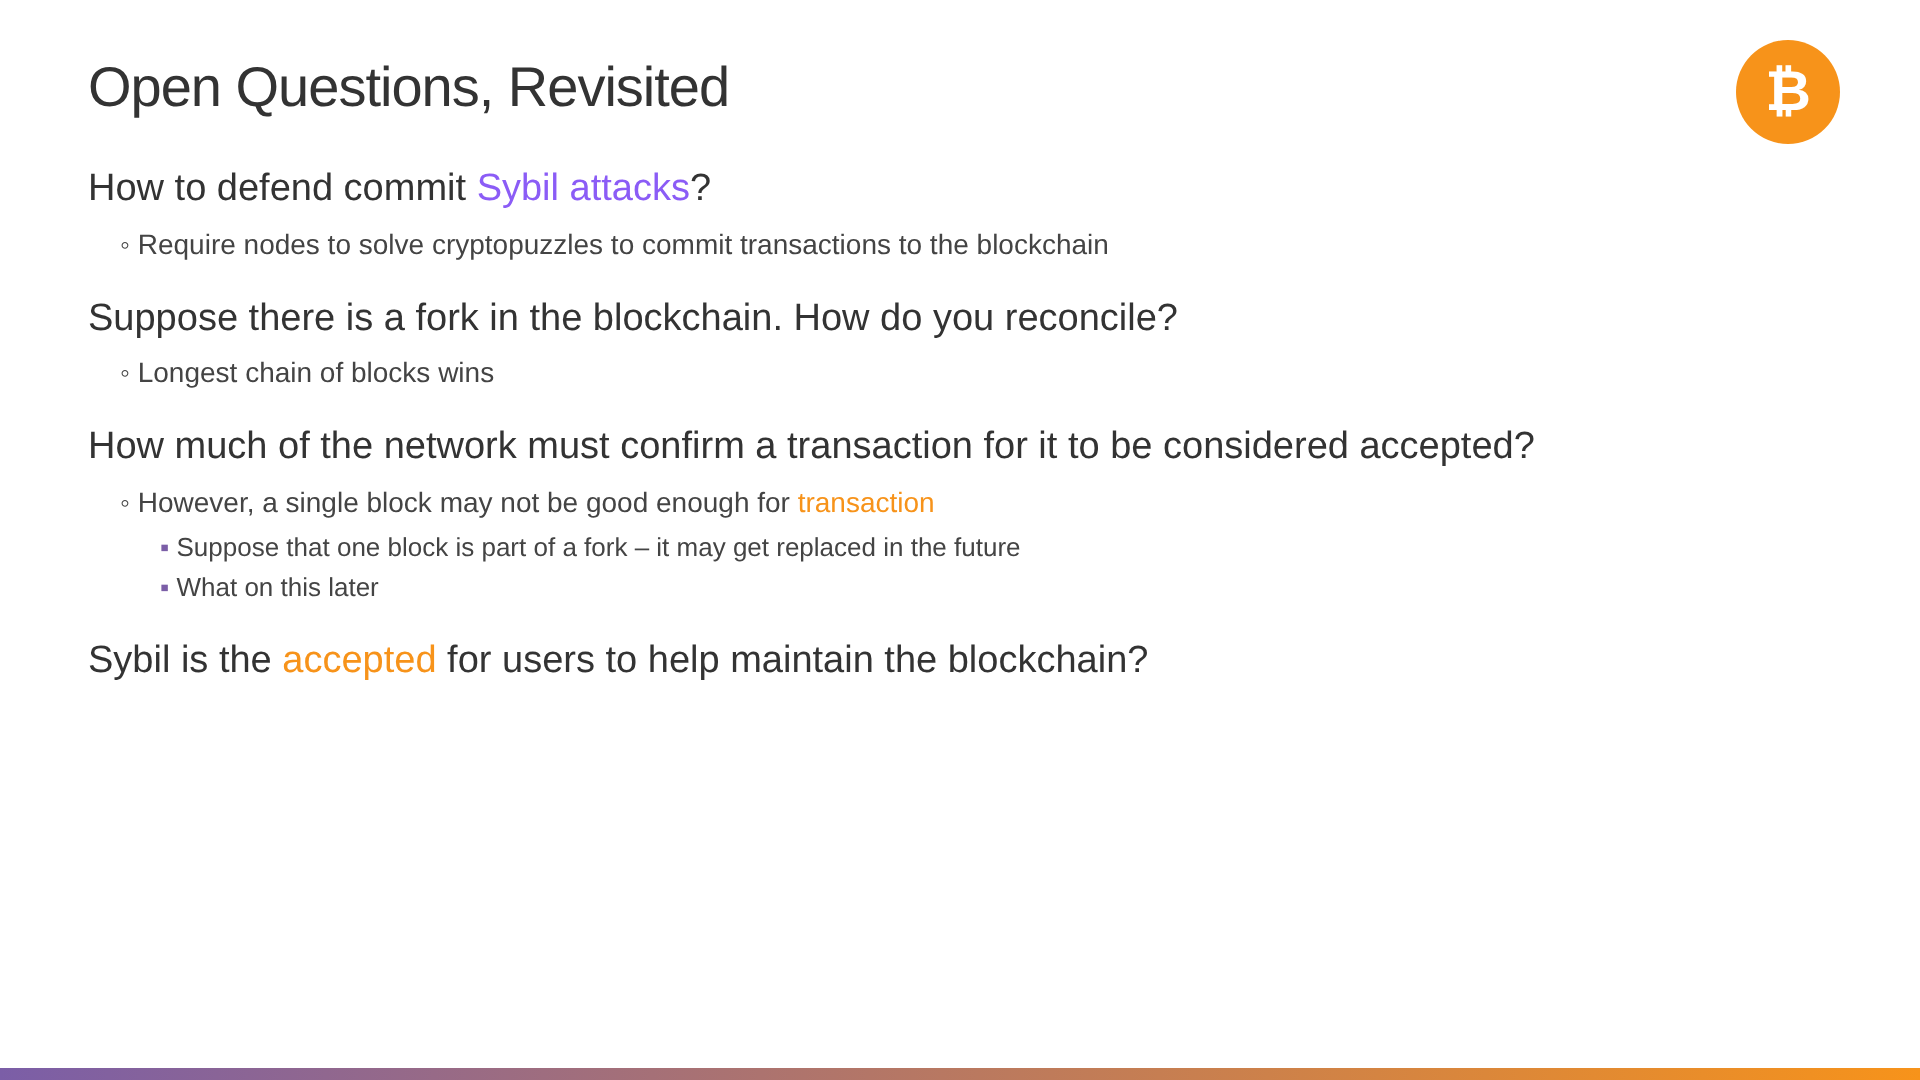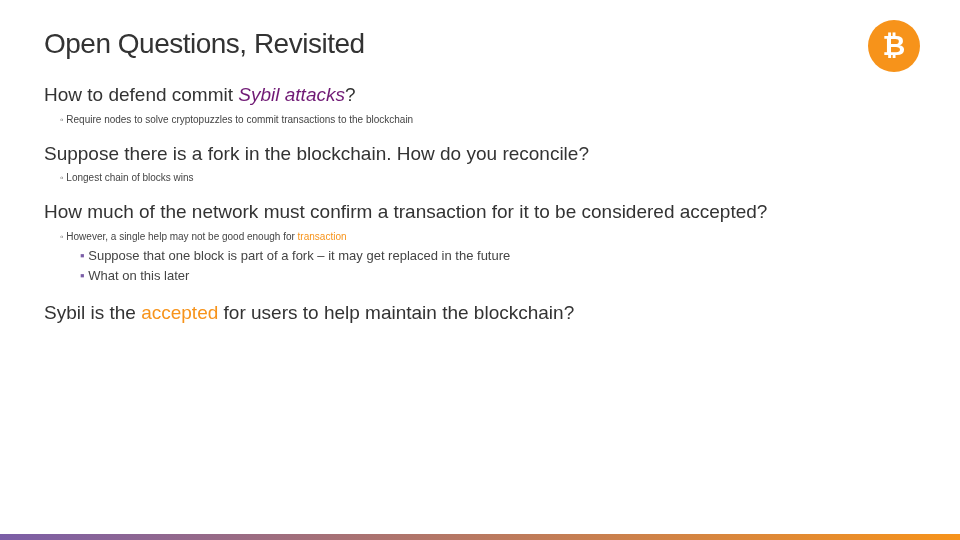--- a/index.html
+++ b/index.html
@@ -46,21 +46,21 @@
 
     .question {
       font-size: 19px;
       font-weight: 400;
       color: #333333;
       margin-bottom: 4px;
       line-height: 1.35;
     }
 
     .bullet {
-      font-size: 10px;
+      font-size: 14px;
       color: #444444;
       margin-left: 16px;
       margin-bottom: 2px;
       line-height: 1.5;
     }
 
     .bullet::before {
       content: '◦ ';
       color: #444444;
     }
@@ -72,22 +72,21 @@
       margin-bottom: 1px;
       line-height: 1.5;
     }
 
     .sub-bullet::before {
       content: '▪ ';
       color: #7b5ea7;
     }
 
     .highlight-purple {
-      color: #701a75;
-      font-style: italic;
+      color: #8b5cf6;
     }
 
     .highlight-orange {
       color: #f7931a;
     }
 
     .section {
       margin-bottom: 14px;
     }
 
@@ -127,21 +126,21 @@
     <div class="bullet">
       <span>Longest chain of blocks wins</span>
     </div>
   </div>
 
   <div class="section">
     <div class="question">
       <span>How much of the network must confirm a transaction for it to be considered accepted?</span>
     </div>
     <div class="bullet">
-      <span>However, a single help may not be good enough for </span><span class="highlight-orange">transaction</span>
+      <span>However, a single block may not be good enough for </span><span class="highlight-orange">transaction</span>
     </div>
     <div class="sub-bullet">
       <span>Suppose that one block is part of a fork – it may get replaced in the future</span>
     </div>
     <div class="sub-bullet">
       <span>What on this later</span>
     </div>
   </div>
 
   <div class="section">

